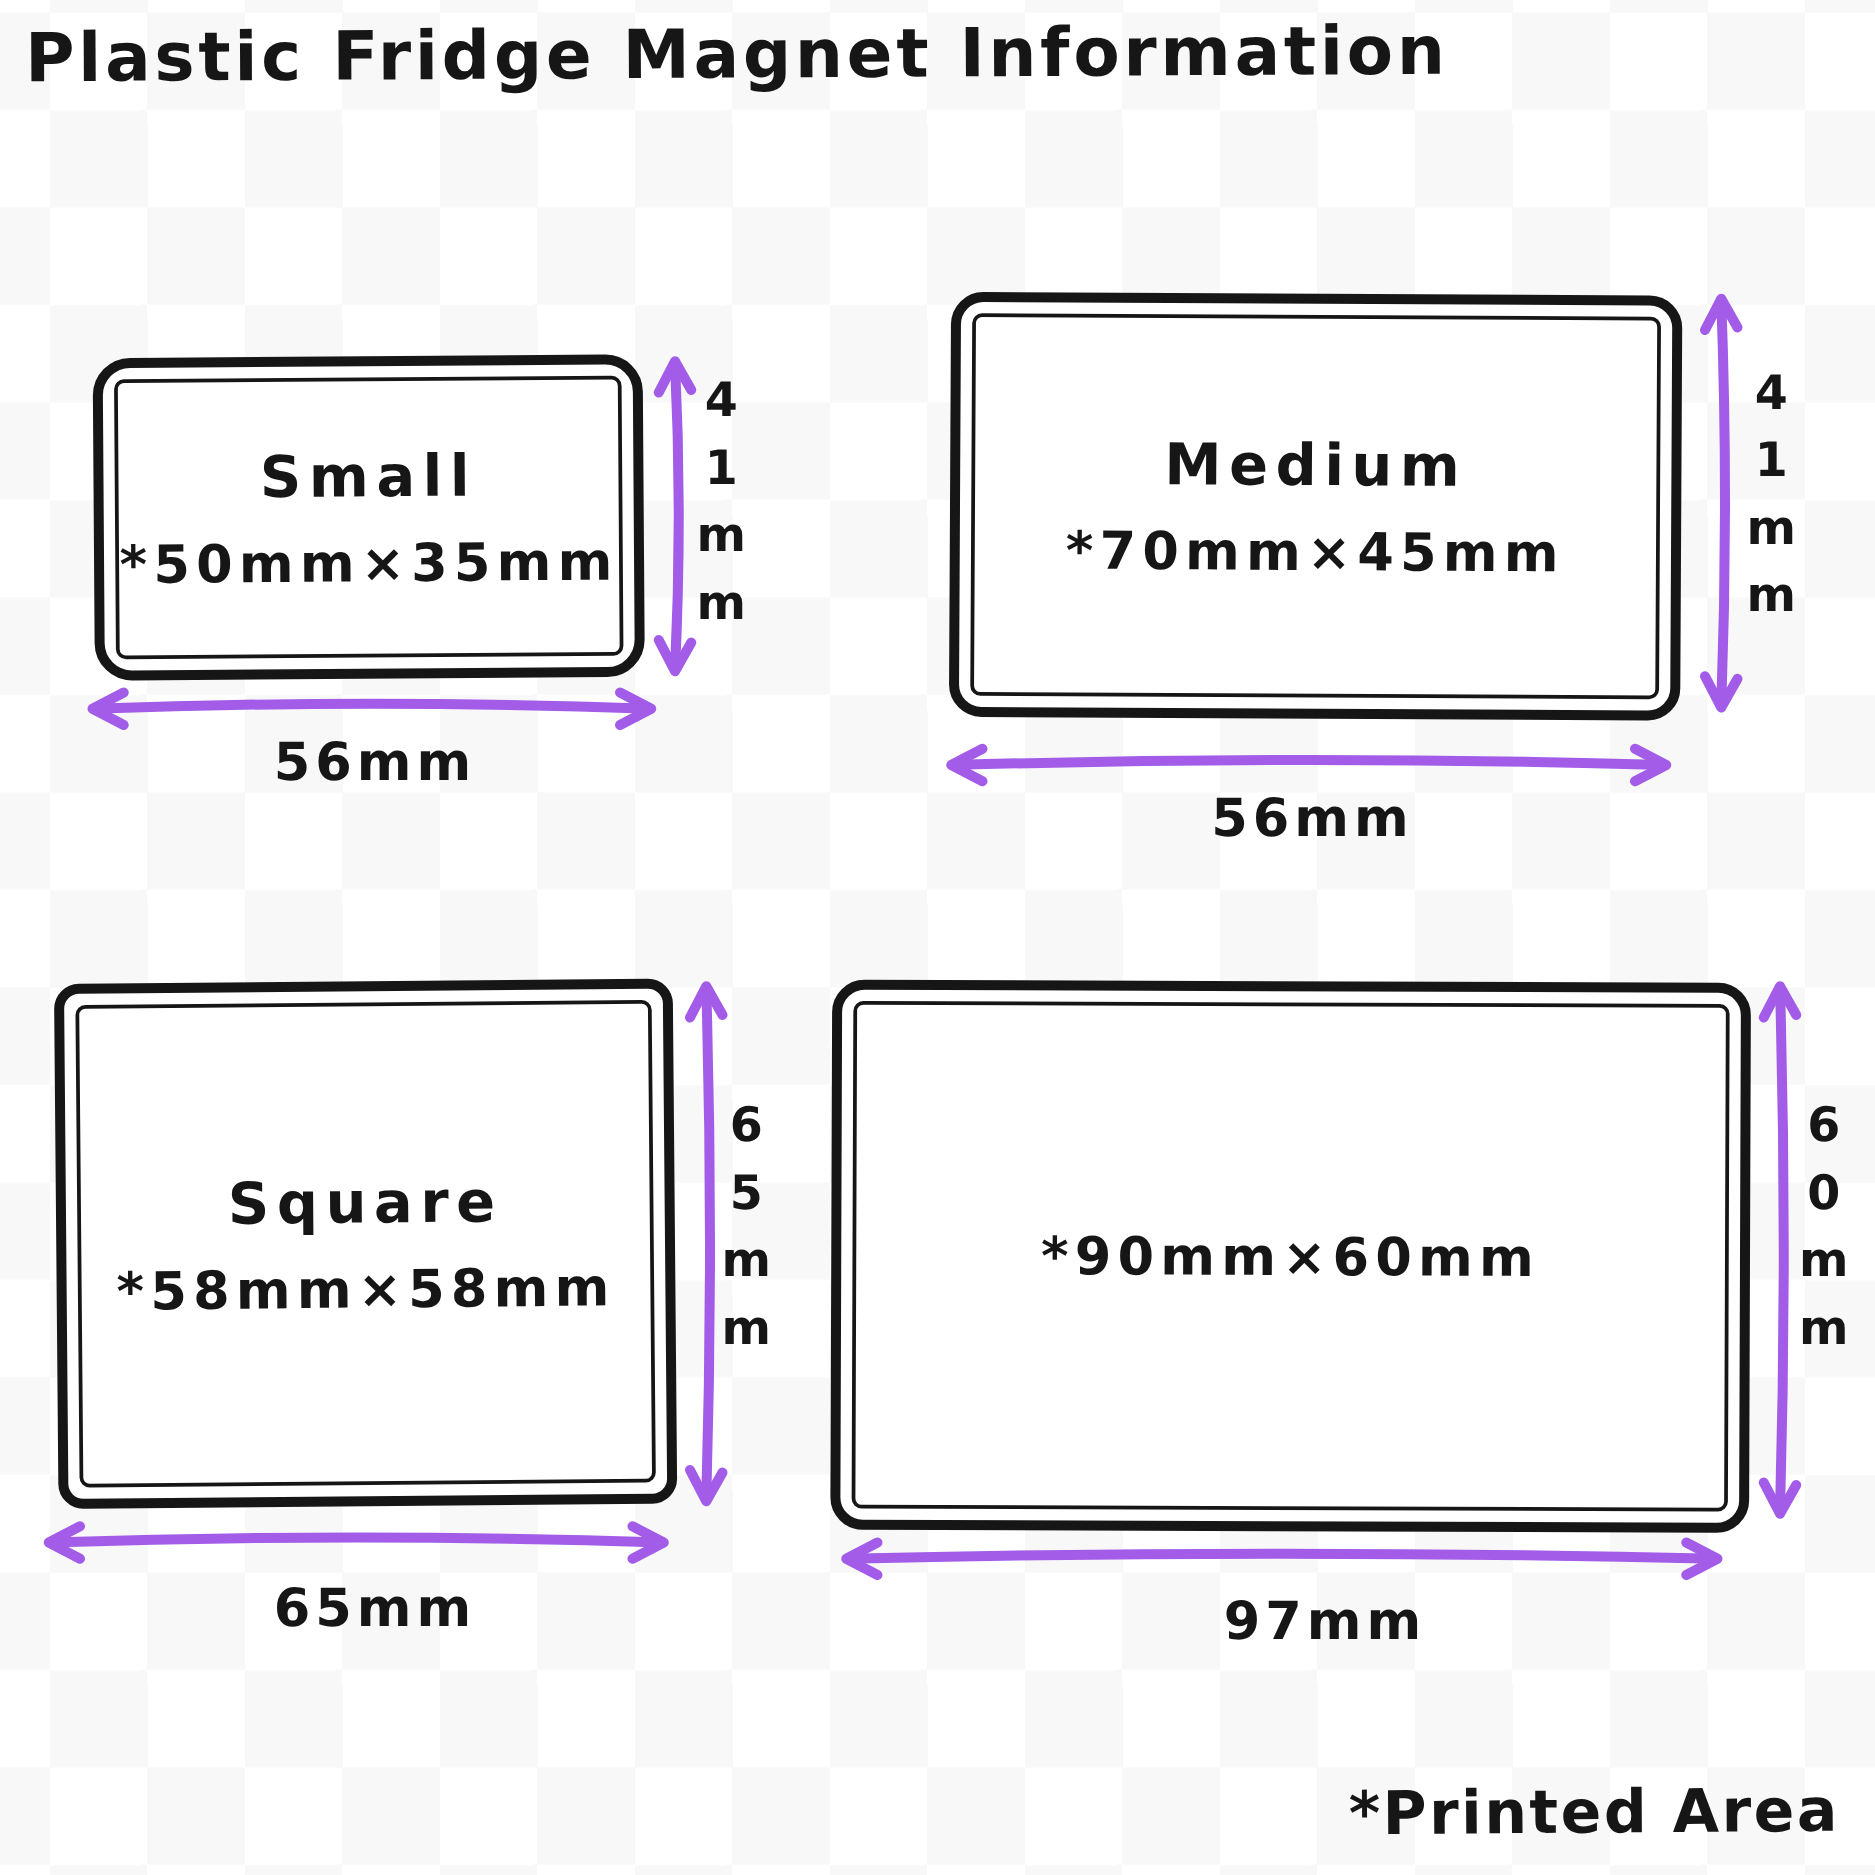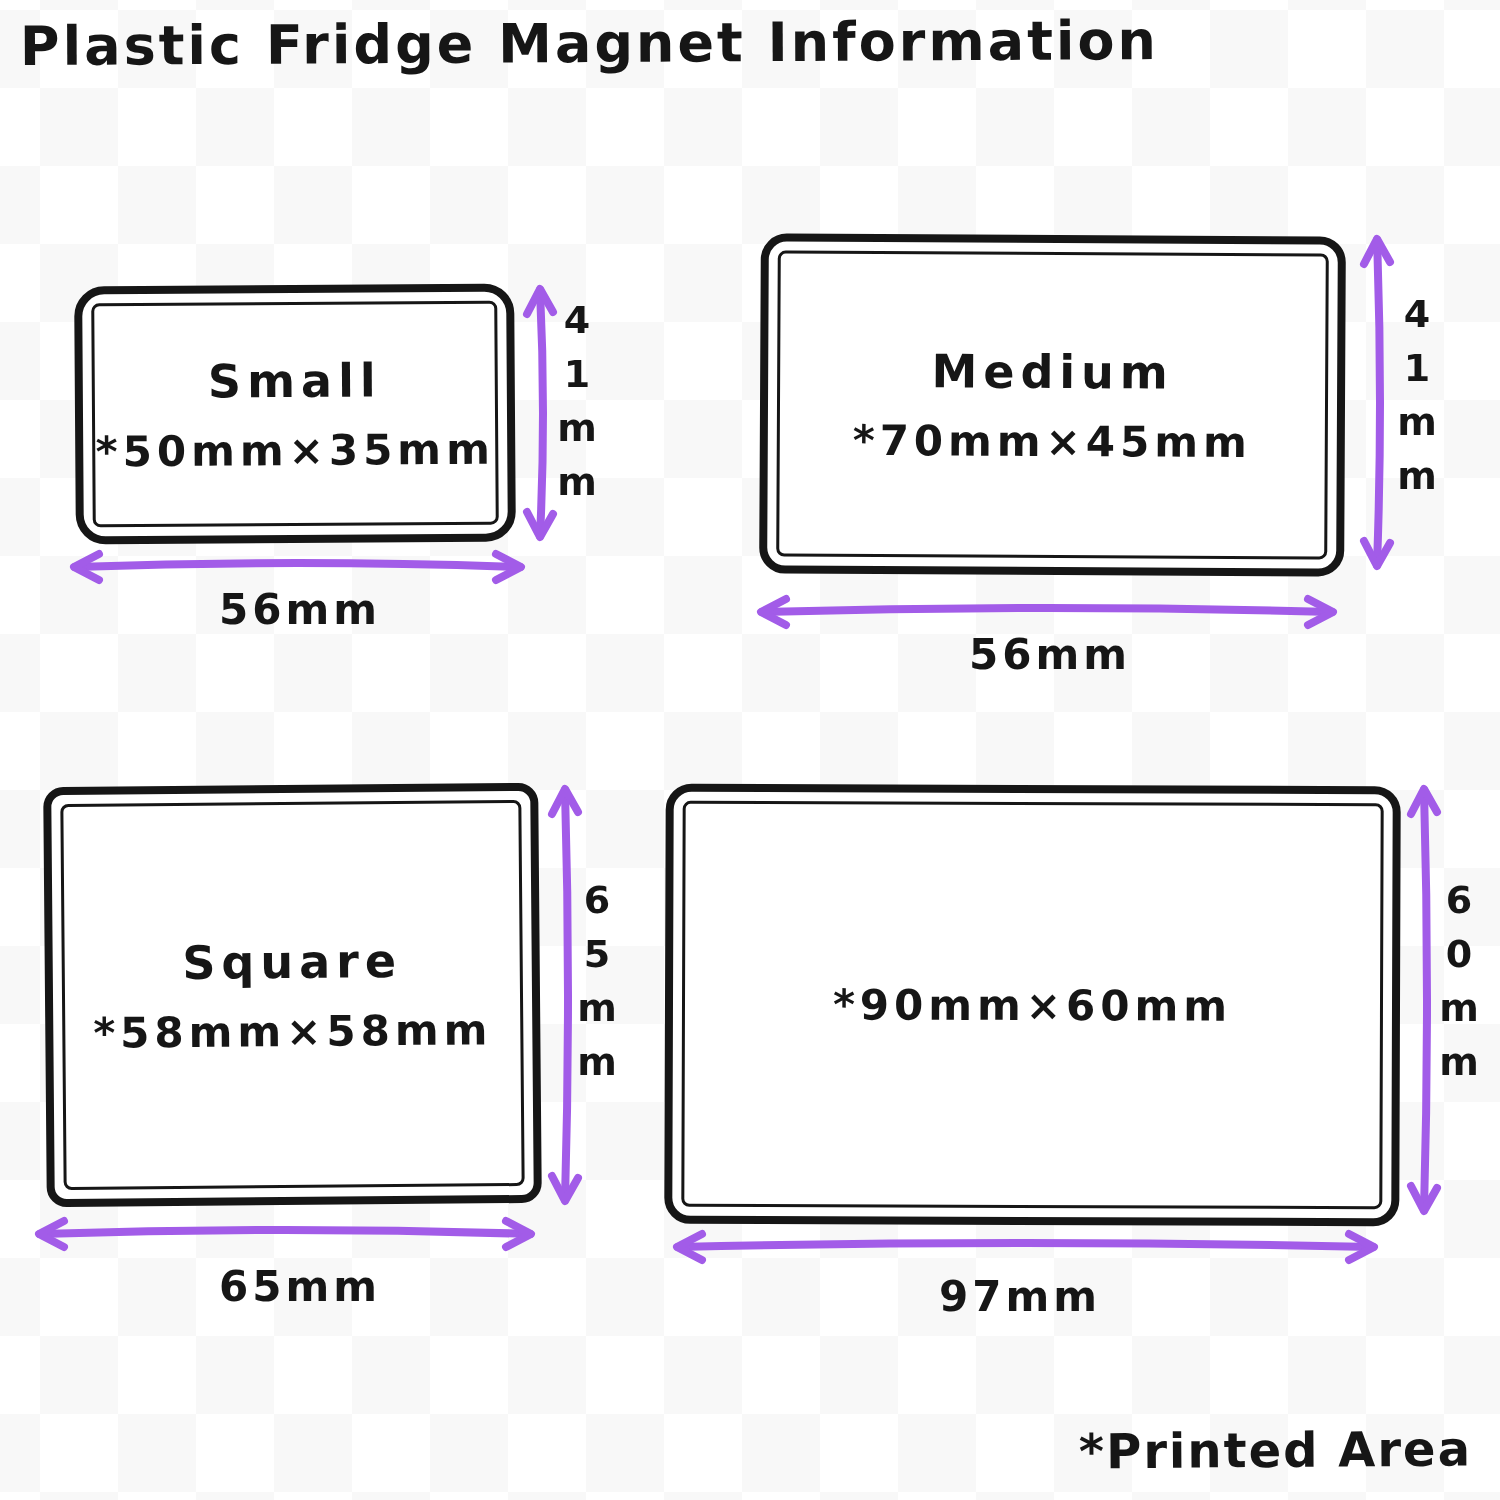--- a/index.html
+++ b/index.html
@@ -170,17 +170,17 @@
       <path d="M22 10 Q 28 220 22 430"></path>
       <path d="M9 34 L22 9 L35 32"></path>
       <path d="M9 406 L22 431 L35 408"></path>
     </svg>
     <div class="vlabel" style="left:1440px; top:878px;">60mm</div>
     <svg class="arrow" style="left:668px; top:1225px;" width="715" height="44" viewBox="0 0 715 44">
       <path d="M10 22 Q 357 14 705 22"></path>
       <path d="M34 9 L9 22 L34 35"></path>
       <path d="M681 9 L706 22 L681 35"></path>
     </svg>
-    <div class="hlabel" style="left:840px; top:1272px; width:360px;">97mm</div>
+    <div class="hlabel" style="left:880px; top:1272px; width:360px;">97mm</div>
 
     <div class="footnote">*Printed Area</div>
   </div>
 </div>
 
 </body></html>

